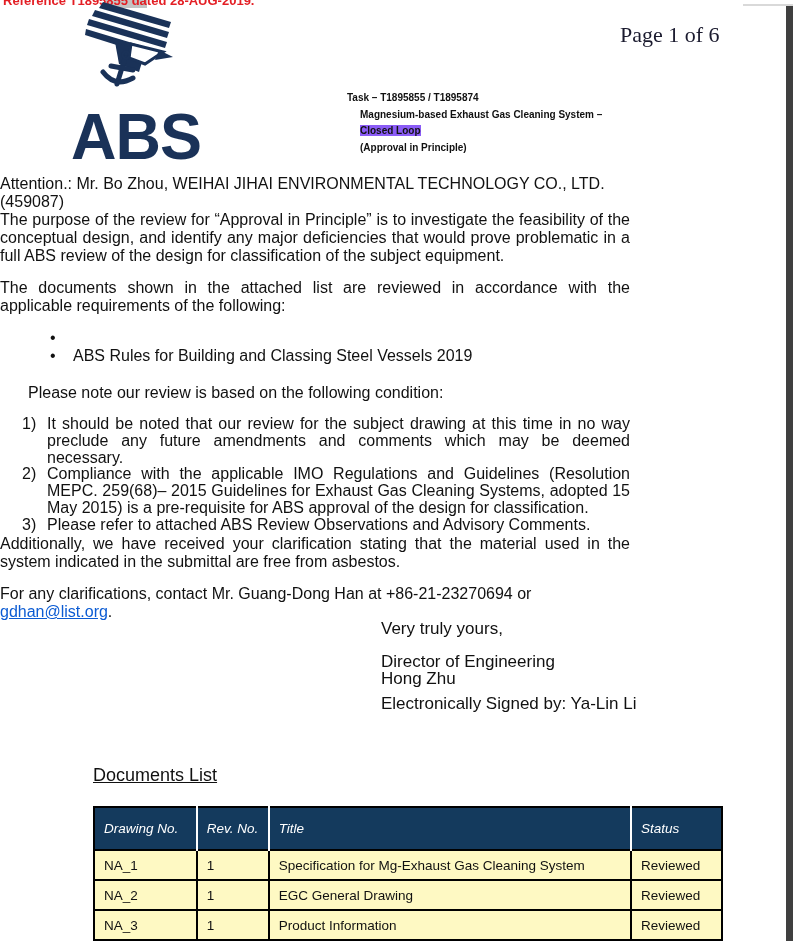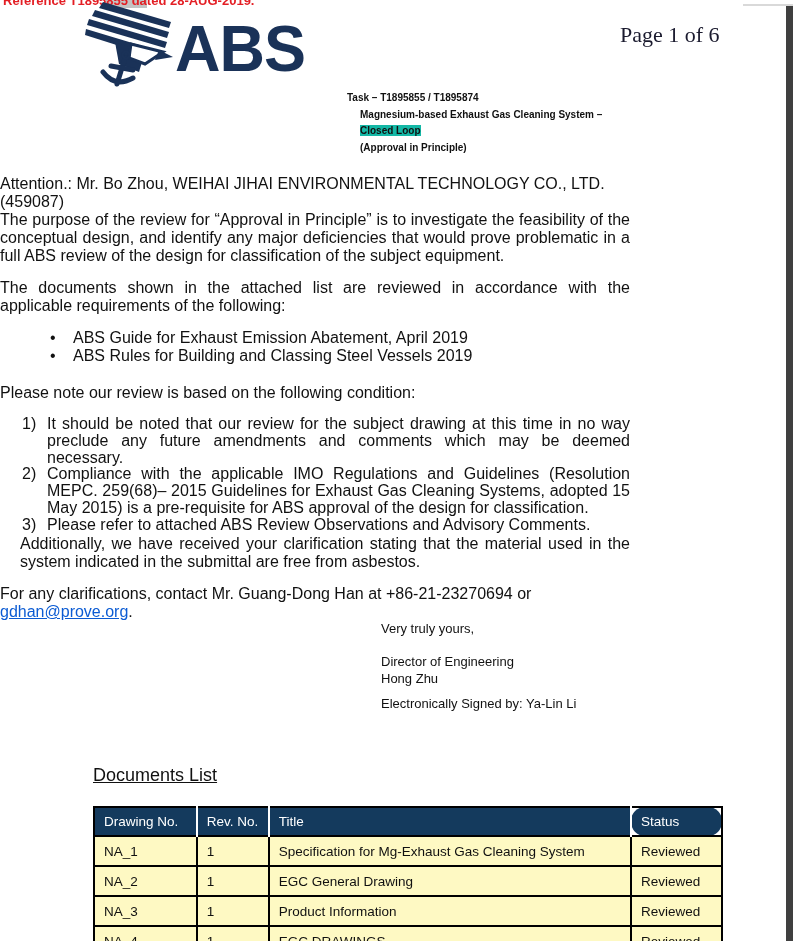--- a/index.html
+++ b/index.html
@@ -21,85 +21,85 @@
   }
 
   
   .annotation {
     position:absolute; left:3px; top:-7px;
     font-size:13px; font-weight:bold; color:#e31e24; white-space:nowrap;
   }
   .annotation .hl { background:#c3c3c3; }
 
   
-  .logo { position:absolute; left:85px; top:2px; display:flex; align-items:flex-start; }
+  .logo { position:absolute; left:85px; top:2px; display:flex; align-items:flex-start;flex-direction:column; }
   .logo svg { display:block; }
   .logo .wordmark {
     font-size:63px; font-weight:800; letter-spacing:-1px;
     color:#1a3258; line-height:1; margin-left:-14px; margin-top:16px;
     transform:scaleY(1.02);
   }
 
   .page-num {
     position:absolute; left:620px; top:22px;
     font-family:Liberation Serif, serif; font-size:22px; color:#1a1a2e;
   }
 
   .task-block {
     position:absolute; left:347px; top:90px;
     font-size:10px; font-weight:bold; line-height:16.5px;
   }
   .task-block .indent { padding-left:13px; }
-  .task-block .hl { background:#14b8a6; }
+  .task-block .hl { background:#8b5cf6; }
   .abs-line { position:absolute; width:630px; }
   .just { text-align:justify; }
 
   .attention   { top:175px; }
   .para1       { top:211px; }
   .para2       { top:279px; }
   .bullets     { top:329px; left:47px; width:560px; }
-  .para3       { top:384px; }
+  .para3       { top:384px;padding-left:28px; }
   .numbered    { top:416px; left:22px; width:608px; }
-  .para4       { top:535px;padding-left:20px; }
+  .para4       { top:535px; }
   .para5       { top:585px; }
 
   .bullet-row { display:flex; line-height:18px; }
   .bullet-row .marker { width:26px; text-align:left; padding-left:3px; }
   .num-row { display:flex; line-height:16.8px; }
   .num-row .marker { flex:0 0 25px; }
   .num-row .itext  { flex:1; text-align:justify; }
 
   a.email { color:#0b5bd3; text-decoration:underline; }
 
-  .sig-block { position:absolute; left:381px; top:620px; font-size:13px; line-height:17px; }
+  .sig-block { position:absolute; left:381px; top:620px; font-size:17px; line-height:17px; }
   .sig-block .closing { margin-bottom:16px; }
   .sig-block .esign   { margin-top:8px; }
 
   .doc-heading {
     position:absolute; left:93px; top:765px;
     font-size:18px; text-decoration:underline;
   }
 
   .doc-table {
     position:absolute; left:93px; top:806px; width:630px;
     border-collapse:collapse; font-size:13.5px;
     border:2px solid #000;
   }
   .doc-table th {
     background:#143a5d; color:#ffffff; font-weight:normal; text-align:left;
-    padding:6px 9px; height:29px;
+    padding:6px 9px; height:43px;font-style:italic;
   }
   .doc-table th + th { border-left:2px solid #ffffff; }
   .doc-table td {
     border:2px solid #000; padding:6px 9px; height:30px; background:#fef9c3;
   }
   .col-drawing { width:103px; }
   .col-rev     { width:72px;  }
   .col-title   { width:364px; }
-  .col-status  { width:91px;border-radius:14px;  }
+  .col-status  { width:91px;  }
 </style>
 </head>
 <body>
 
 <div class="viewer-topline"></div>
 <div class="viewer-strip"></div>
 
 <div class="annotation"><span>Reference T1895</span><span class="hl">855 da</span><span>ted 28-AUG-2019.</span></div>
 
 <div class="logo">
@@ -134,21 +134,20 @@
 
 <div class="abs-line attention">Attention.: Mr. Bo Zhou, WEIHAI JIHAI ENVIRONMENTAL TECHNOLOGY CO., LTD. (459087)</div>
 
 <div class="abs-line para1 just">The purpose of the review for “Approval in Principle” is to investigate the feasibility of the conceptual design, and identify any major deficiencies that would prove problematic in a full ABS review of the design for classification of the subject equipment.</div>
 
 <div class="abs-line para2 just">The documents shown in the attached list are reviewed in accordance with the applicable requirements of the following:</div>
 
 <div class="abs-line bullets">
   <div class="bullet-row">
     <span class="marker">•</span>
-    <span>ABS Guide for Exhaust Emission Abatement, April 2019</span>
   </div>
   <div class="bullet-row">
     <span class="marker">•</span>
     <span>ABS Rules for Building and Classing Steel Vessels 2019</span>
   </div>
 </div>
 
 <div class="abs-line para3">Please note our review is based on the following condition:</div>
 
 <div class="abs-line numbered">
@@ -161,21 +160,21 @@
     <span class="itext">Compliance with the applicable IMO Regulations and Guidelines (Resolution MEPC. 259(68)– 2015 Guidelines for Exhaust Gas Cleaning Systems, adopted 15 May 2015) is a pre-requisite for ABS approval of the design for classification.</span>
   </div>
   <div class="num-row">
     <span class="marker">3)</span>
     <span class="itext">Please refer to attached ABS Review Observations and Advisory Comments.</span>
   </div>
 </div>
 
 <div class="abs-line para4 just">Additionally, we have received your clarification stating that the material used in the system indicated in the submittal are free from asbestos.</div>
 
-<div class="abs-line para5"><span>For any clarifications, contact Mr. Guang-Dong Han at +86-21-23270694 or </span><a href="#" class="email">gdhan@prove.org</a><span>.</span></div>
+<div class="abs-line para5"><span>For any clarifications, contact Mr. Guang-Dong Han at +86-21-23270694 or </span><a href="#" class="email">gdhan@list.org</a><span>.</span></div>
 
 <div class="sig-block">
   <div class="closing">Very truly yours,</div>
   <div>Director of Engineering</div>
   <div>Hong Zhu</div>
   <div class="esign">Electronically Signed by: Ya-Lin Li</div>
 </div>
 
 <div class="doc-heading">Documents List</div>
 

